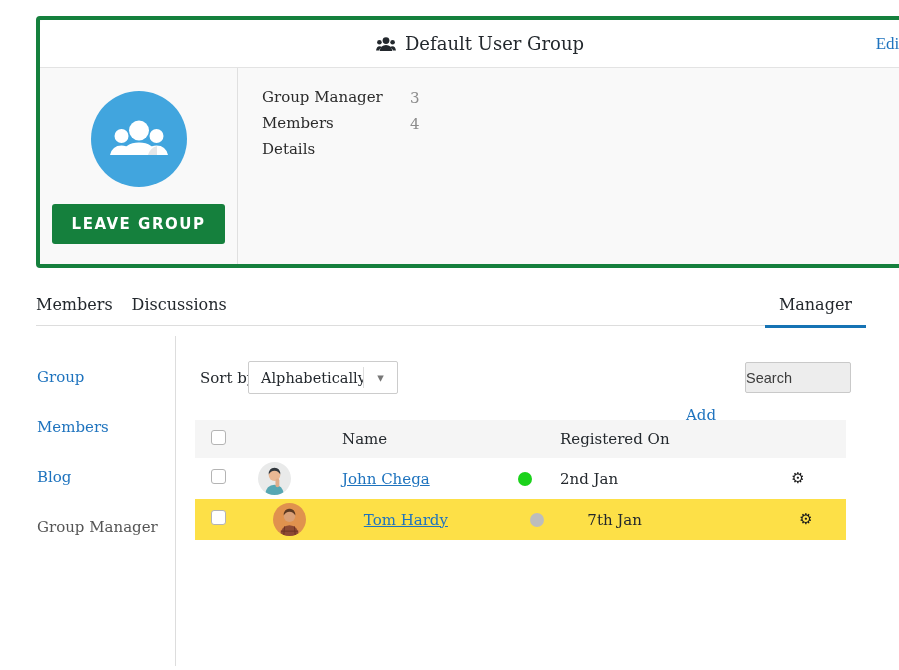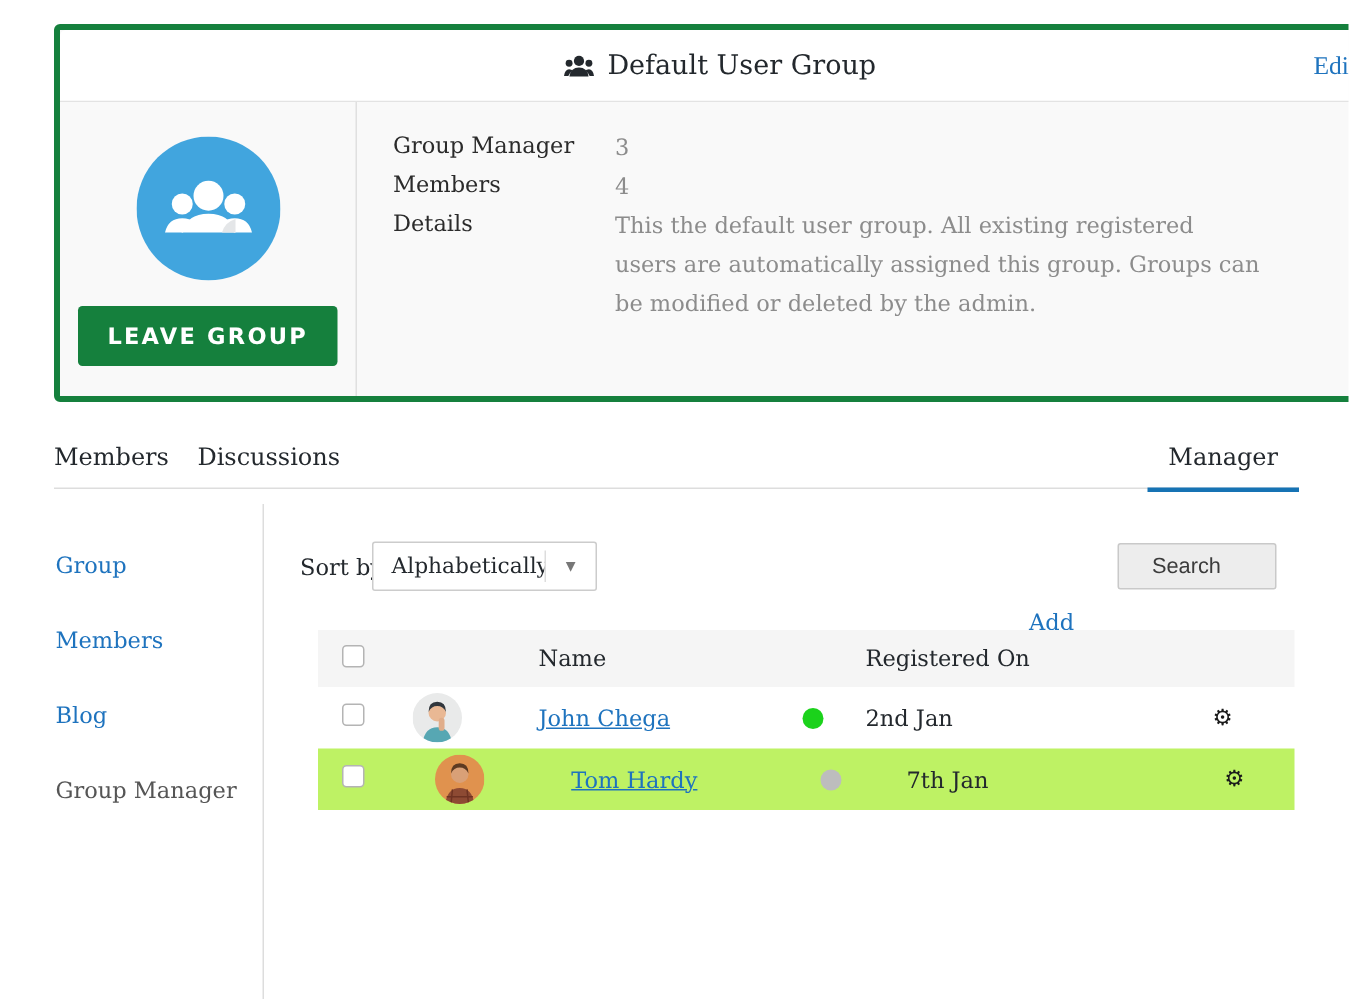--- a/index.html
+++ b/index.html
@@ -82,30 +82,30 @@
   .sort-select .caret-box {
     width: 34px; height: 21px; border-left: 1px solid #ddd;
     display: flex; align-items: center; justify-content: center;
     color: #777; font-size: 13px; font-family: "DejaVu Sans", sans-serif;
   }
   .add-link { position: absolute; left: 686px; top: 370px; color: #1e73be; font-size: 15px; cursor: pointer; margin-top: 36px; }
   .search-input {
     position: absolute; left: 745px; top: 362px; width: 106px; height: 31px;
     background: #ededed; border: 1px solid #c9c9c9; border-radius: 2px;
     font-family: "Liberation Sans", sans-serif; font-size: 14.5px; color: #333;
-    padding: 0 22px; outline: none;
+    padding: 0 0; outline: none;
   }
   .search-input::placeholder { color: #3c3c3c; opacity: 1; }
 
   
-  .members-table { position: absolute; left: 212px; top: 420px; width: 651px; font-size: 15px; }
+  .members-table { position: absolute; left: 195px; top: 420px; width: 651px; font-size: 15px; }
   .t-row { display: flex; align-items: center; }
   .t-head { height: 38px; background: #f5f5f5; }
   .t-body-row { height: 41px; background: #fff; }
-  .t-body-row.alt { background: #bef264; gap: 20px; }
+  .t-body-row.alt { background: #fde047; gap: 20px; }
   .col-check { width: 47px; padding-left: 16px; }
   .col-avatar { width: 95px; padding-left: 16px; }
   .col-name { width: 163px; padding-left: 5px; }
   .col-status { width: 50px; display: flex; justify-content: center; }
   .col-reg { width: 200px; padding-left: 10px; }
   .col-actions { width: 96px; display: flex; justify-content: center; }
   .checkbox {
     width: 15px; height: 15px; background: #fff;
     border: 1px solid #b4b4b4; border-radius: 3px; display: inline-block; cursor: pointer;
   }
@@ -159,21 +159,20 @@
       <div class="field-row">
         <span class="field-label">Group Manager</span>
         <span class="field-value">3</span>
       </div>
       <div class="field-row">
         <span class="field-label">Members</span>
         <span class="field-value">4</span>
       </div>
       <div class="field-row">
         <span class="field-label">Details</span>
-        <span class="field-value">This the default user group. All existing registered users are automatically assigned this group. Groups can be modified or deleted by the admin.</span>
       </div>
     </div>
   </div>
 </div>
 
 <div class="tabs-bar">
   <span class="tab">Members</span>
   <span class="tab">Discussions</span>
   <span class="tab tab-settings">
     <span>Manager</span>

